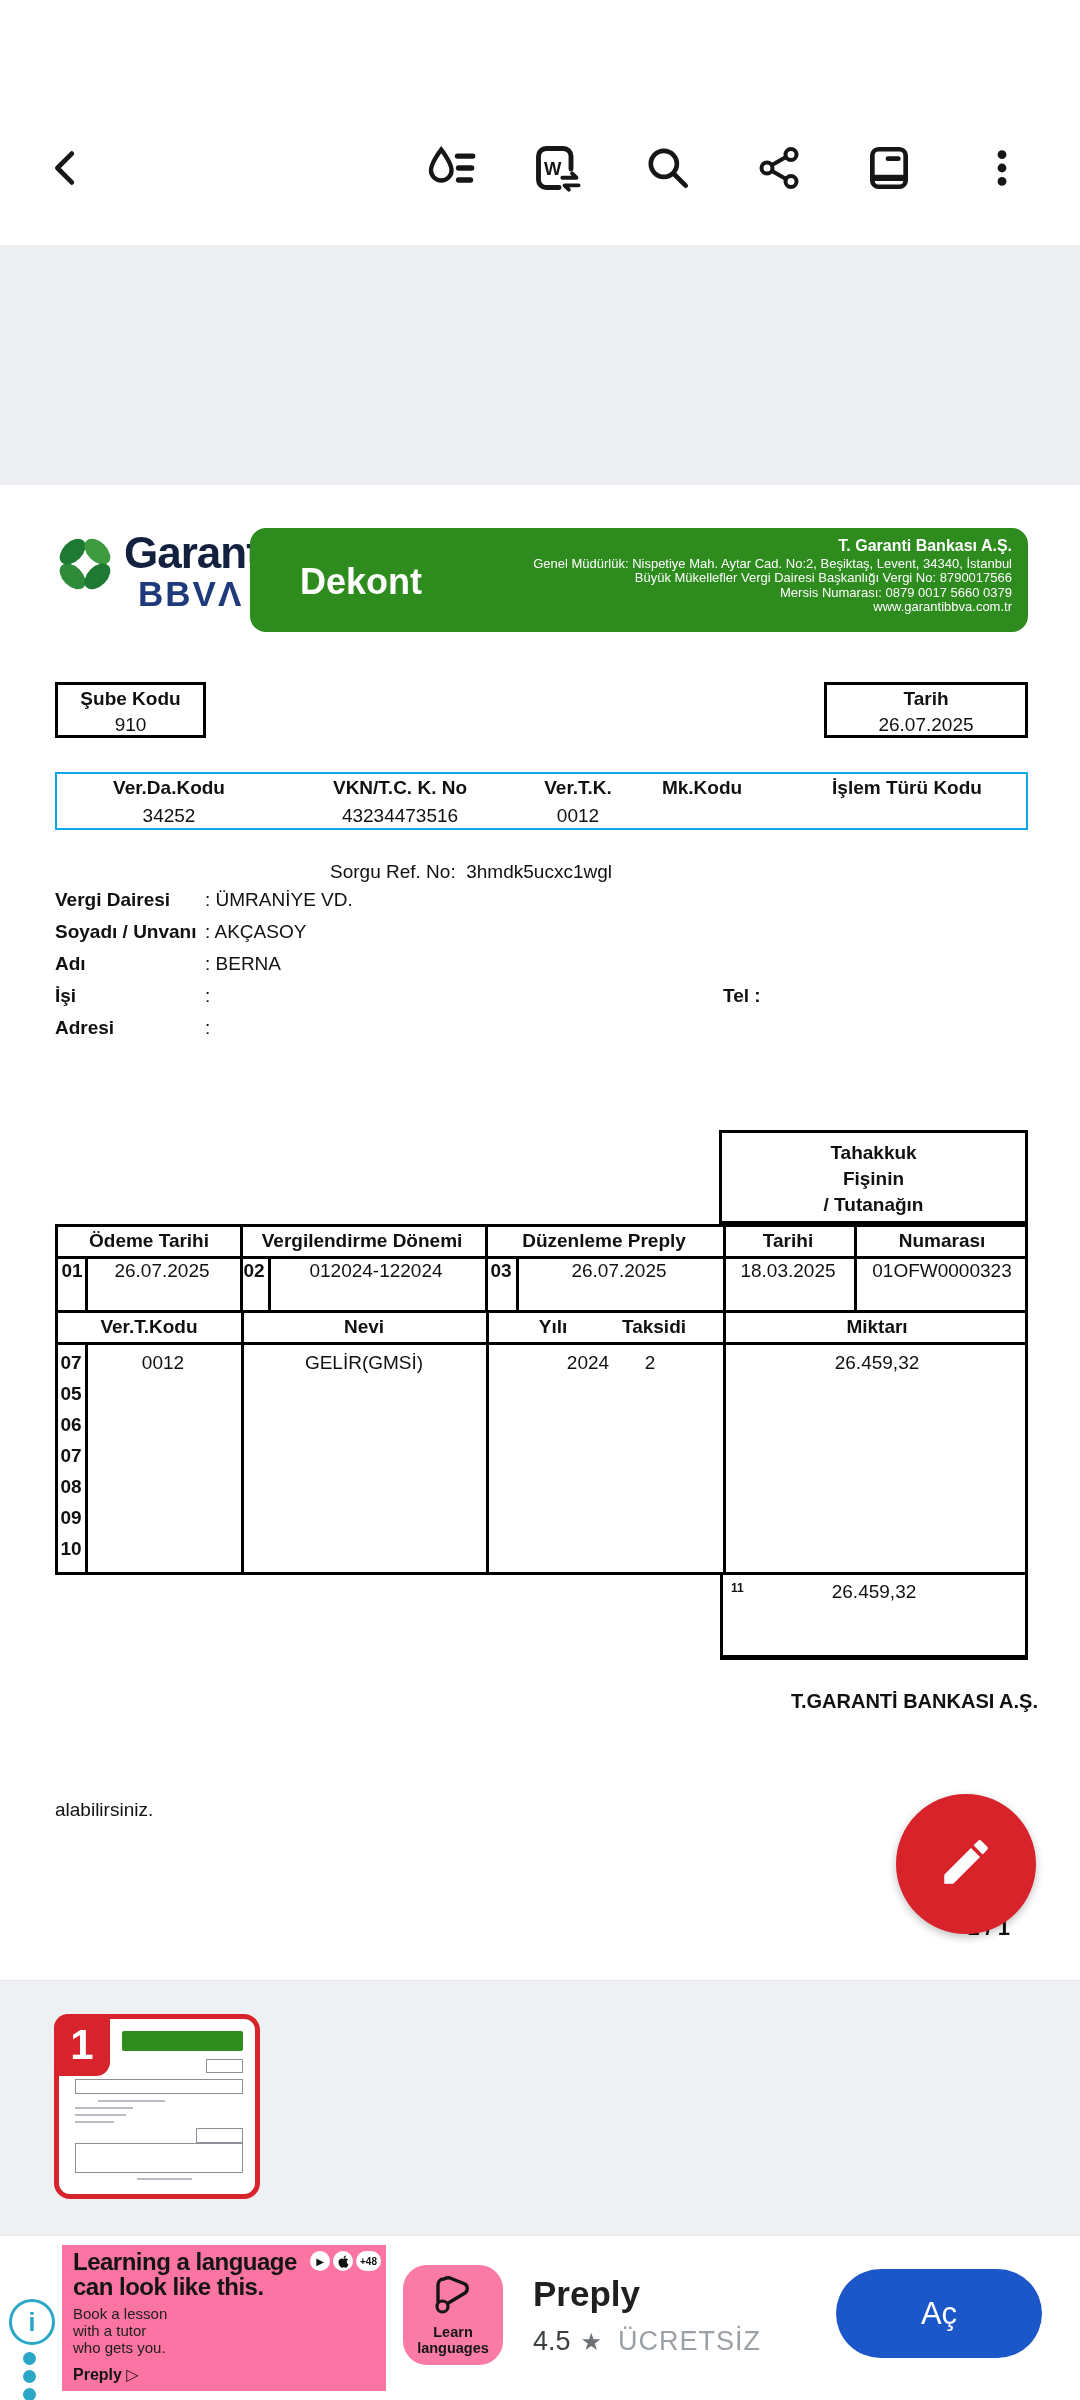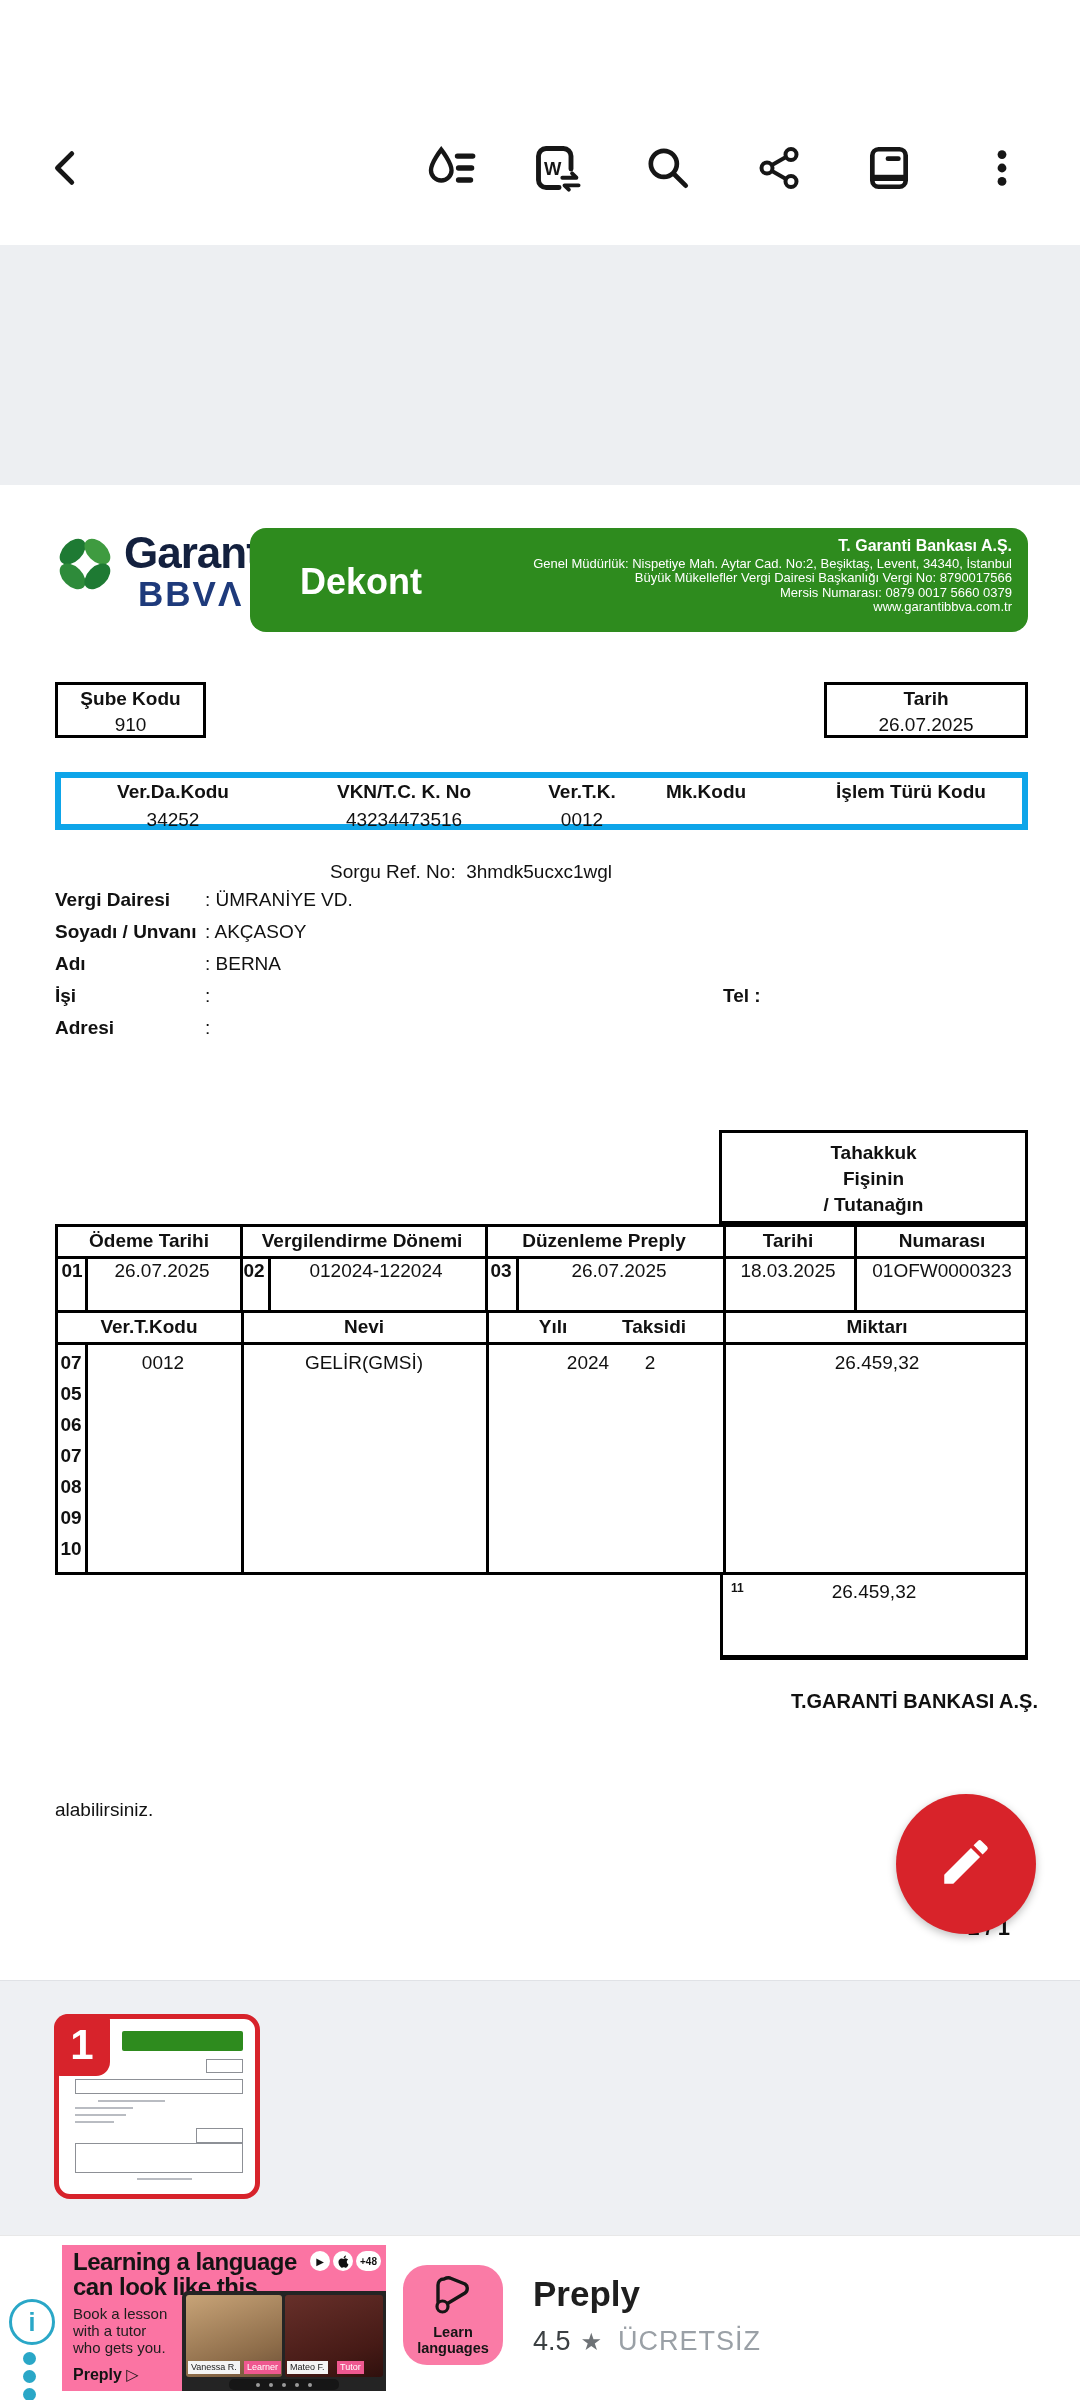--- a/index.html
+++ b/index.html
@@ -23,21 +23,21 @@
 
   .logo{position:absolute;left:52px;top:46px;display:flex;align-items:flex-start;}
   .logo-txt{margin-left:6px;}
   .logo-garanti{font-size:44px;font-weight:bold;color:#13203e;line-height:44px;letter-spacing:-1px;}
   .logo-bbva{font-size:35px;font-weight:bold;color:#1e3a7b;line-height:38px;margin-left:14px;letter-spacing:2px;}
 
   .kbox{position:absolute;border:3px solid #000;box-sizing:border-box;text-align:center;}
   .kbox .lab{font-size:19px;font-weight:bold;margin-top:3px;}
   .kbox .val{font-size:19px;margin-top:4px;}
 
-  .t1{position:absolute;left:55px;top:287px;width:973px;height:58px;border:6px solid #0ea5e9;box-sizing:border-box;}
+  .t1{position:absolute;left:55px;top:287px;width:973px;height:58px;border:2px solid #0ea5e9;box-sizing:border-box;}
   .t1 span{position:absolute;transform:translateX(-50%);white-space:nowrap;}
   .t1 .h{top:3px;font-weight:bold;font-size:19px;}
   .t1 .v{top:31px;font-size:19px;}
 
   .inf-lab{position:absolute;left:55px;font-size:19px;font-weight:bold;white-space:nowrap;}
   .inf-val{position:absolute;left:205px;font-size:19px;white-space:nowrap;}
 
   .tahakkuk{position:absolute;left:719px;top:645px;width:309px;height:94px;border:3px solid #000;box-sizing:border-box;
             text-align:center;font-weight:bold;font-size:19px;line-height:26px;padding-top:7px;}
 
@@ -343,37 +343,20 @@
             </svg>
         </span>
         <span class="cr-badge">+48</span>
       </div>
       <div class="cr-s">
         <div>Book a lesson</div>
         <div>with a tutor</div>
         <div>who gets you.</div>
       </div>
       <div class="cr-brand"><span>Preply</span> ▷</div>
-      <div class="video">
-        <div class="tile" style="left:4px;width:96px;background:linear-gradient(160deg,#c8a478,#8d6c49 70%,#6e5138);border-radius:3px;">
-          <span class="tag tagw" style="left:2px;">Vanessa R.</span>
-          <span class="tag tagp" style="left:58px;">Learner</span>
-        </div>
-        <div class="tile" style="left:103px;right:3px;background:linear-gradient(160deg,#67302a,#461a16 70%,#2f100d);border-radius:3px;">
-          <span class="tag tagw" style="left:2px;">Mateo F.</span>
-          <span class="tag tagp" style="left:52px;">Tutor</span>
-        </div>
-        <div class="ctrl">
-            <i></i>
-            <i></i>
-            <i></i>
-            <i></i>
-            <i></i>
-          </div>
-      </div>
     </div>
 
     <div class="appicon">
       <span style="margin-top:9px;">
         <svg width="42" height="46" viewBox="0 0 42 46" fill="none">
           <path d="M12 5 C8 5 6 8 6 11 L6 27 C6 31 10 33 13 31 L33 19 C36 17 36 12 33 10 L18 4 C16 3.4 14 4 12 5 Z" stroke="#151515" stroke-width="3.4" stroke-linejoin="round"></path>
           <circle cx="10.5" cy="32.5" r="5.5" fill="#fa7ba6" stroke="#151515" stroke-width="3.2"></circle>
         </svg>
       </span>
       <div class="txt">
@@ -381,15 +364,16 @@
         <div>languages</div>
       </div>
     </div>
 
     <div class="adtitle">Preply</div>
     <div class="adrating">
       <span style="font-size:27px;color:#3c4043;">4.5</span>
       <span style="font-size:24px;color:#6e7276;">★</span>
       <span style="font-size:27px;color:#9aa0a6;letter-spacing:1px;margin-left:6px;">ÜCRETSİZ</span>
     </div>
+    <div class="cta">Aç</div>
   </div>
 
 </div>
 
 </body></html>

